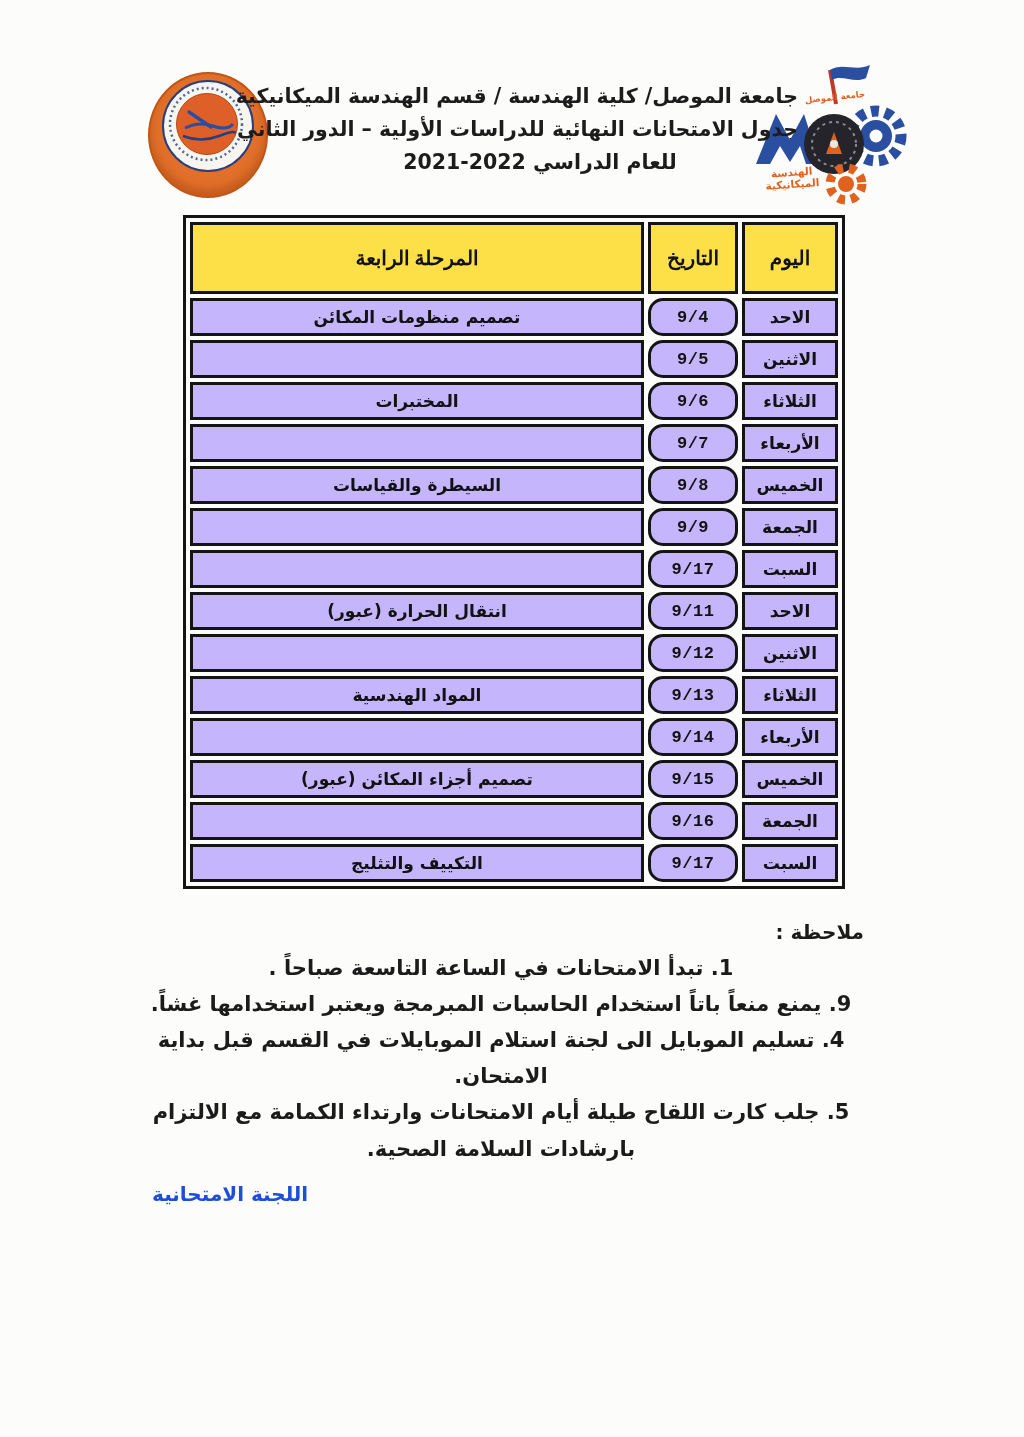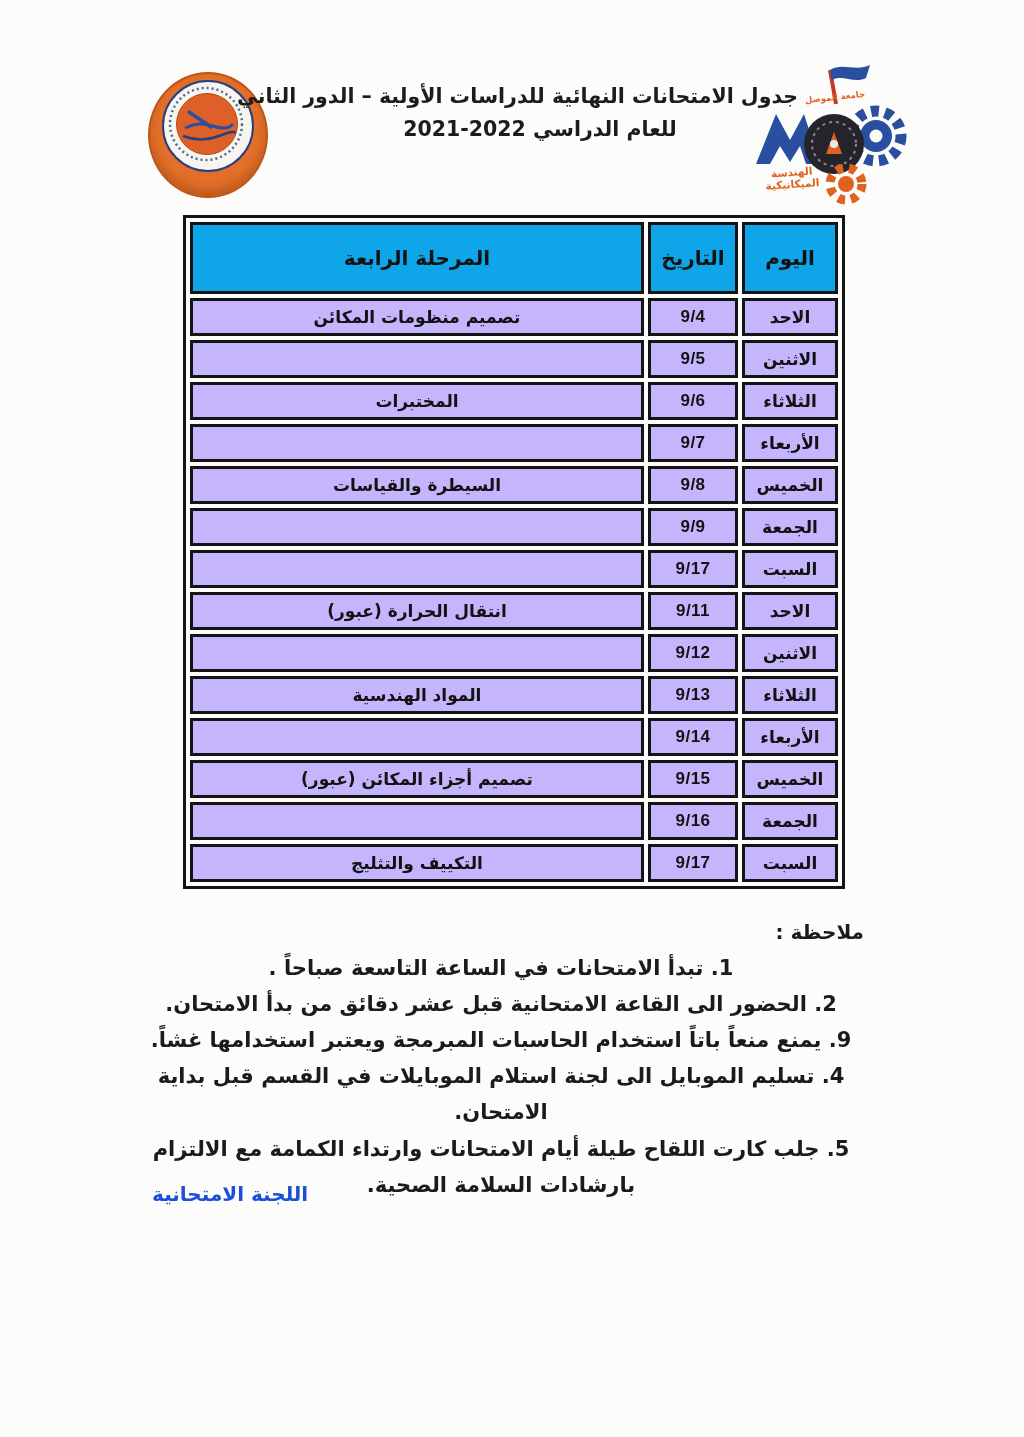--- a/index.html
+++ b/index.html
@@ -68,32 +68,32 @@
     border-collapse:separate;border-spacing:4px;
     border:3px solid #141414;
     background:#fcfcfb;
   }
   .exam-table th, .exam-table td{
     border:3px solid #141414;
     text-align:center;vertical-align:middle;
     font-weight:bold;color:#121212;
   }
   .exam-table th{
-    background:#0ea5e9;
-    height:64px;font-size:20px;
+    background:#fde047;
+    height:64px;font-size:20px;font-family:Liberation Serif, serif;
   }
   .exam-table td{
     background:#c4b5fd;
     height:30px;font-size:17px;text-align:center;
   }
   .col-day{width:96px;}
   .col-date{width:90px;}
   .cell-date{
-    font-family:Liberation Sans, sans-serif;
-    font-size:18px;letter-spacing:.5px;
+    font-family:Liberation Mono, monospace;
+    font-size:18px;letter-spacing:.5px;border-radius:15px;
   }
 
   
   .notes{
     position:absolute;top:920px;right:160px;width:726px;
     direction:rtl;text-align:right;
     font-weight:bold;color:#1b1b1b;
   }
   .notes-heading{font-size:20px;margin-bottom:6px;}
   .note-item{font-size:21px;line-height:1.72;text-align:center;}
@@ -144,20 +144,21 @@
       <circle cx="88" cy="86" r="4" fill="#e8e8e8"></circle>
 
       <circle cx="100" cy="126" r="16" fill="none" stroke="#e0621f" stroke-width="9" stroke-dasharray="7 6"></circle>
       <circle cx="100" cy="126" r="8" fill="#e0621f"></circle>
     </svg>
     <span class="dept-top-caption">جامعة الموصل</span>
     <span class="dept-caption">الهندسة الميكانيكية</span>
   </div>
 
   <div class="title-block" dir="rtl">
+    <div class="tline">جامعة الموصل/ كلية الهندسة / قسم الهندسة الميكانيكية</div>
     <div class="tline">جدول الامتحانات النهائية للدراسات الأولية – الدور الثاني</div>
     <div class="tline">للعام الدراسي 2022-2021</div>
   </div>
 
   <table class="exam-table" dir="rtl">
     <colgroup>
       <col class="col-day">
         <col class="col-date">
         <col>
     </colgroup>
@@ -238,21 +239,20 @@
         <td>السبت</td>
         <td class="cell-date">9/17</td>
         <td>التكييف والتثليج</td>
       </tr>
     </tbody>
   </table>
 
   <div class="notes" dir="rtl">
     <div class="notes-heading">ملاحظة :</div>
     <div class="note-item">1. تبدأ الامتحانات في الساعة التاسعة صباحاً .</div>
-    <div class="note-item">2. الحضور الى القاعة الامتحانية قبل عشر دقائق من بدأ الامتحان.</div>
     <div class="note-item">9. يمنع منعاً باتاً استخدام الحاسبات المبرمجة ويعتبر استخدامها غشاً.</div>
     <div class="note-item">4. تسليم الموبايل الى لجنة استلام الموبايلات في القسم قبل بداية الامتحان.</div>
     <div class="note-item">5. جلب كارت اللقاح طيلة أيام الامتحانات وارتداء الكمامة مع الالتزام بارشادات السلامة الصحية.</div>
   </div>
 
   <div class="signature" dir="rtl">اللجنة الامتحانية</div>
 
 </div>
 
 </body></html>

